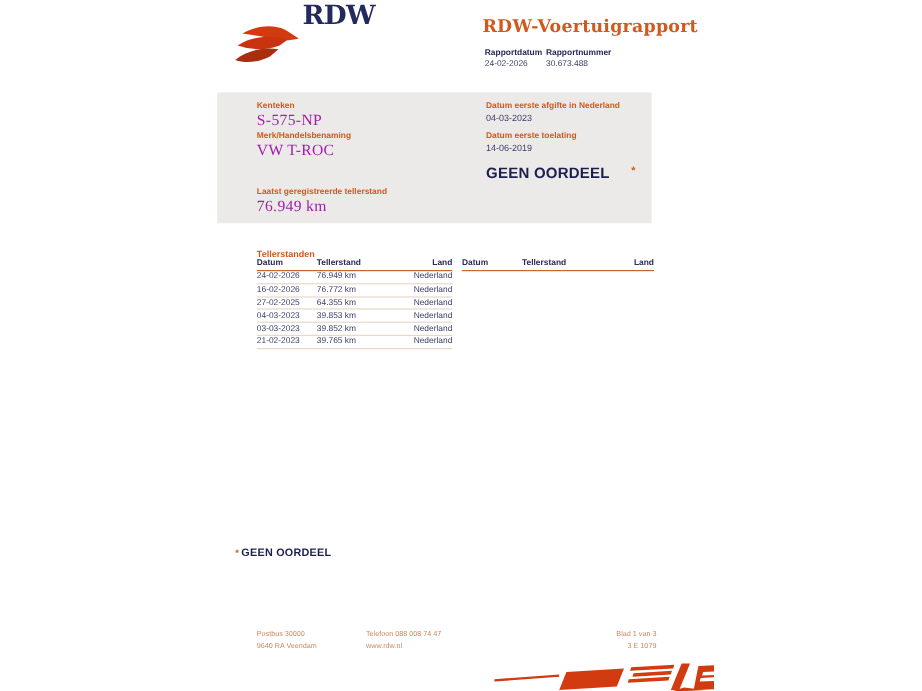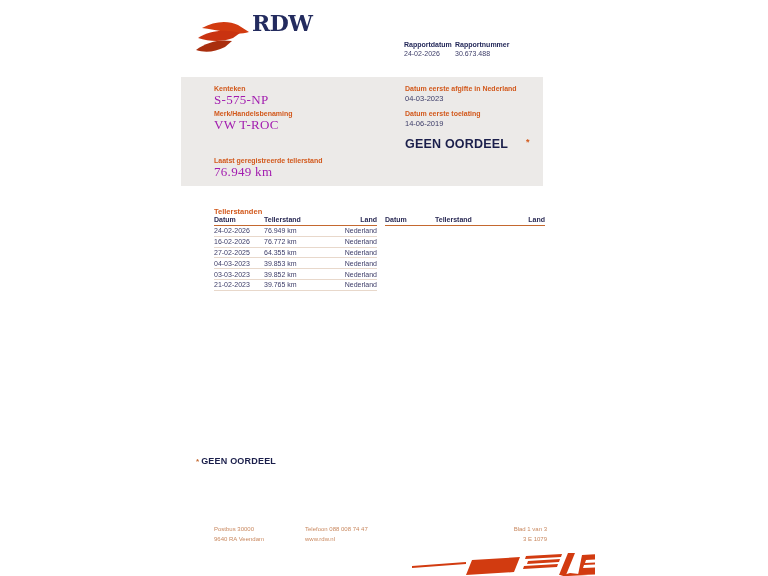--- a/index.html
+++ b/index.html
@@ -65,22 +65,23 @@
 
 <div class="page">
 
   <div class="abs" style="left:192px; top:16px; width:58px; height:38px;">
     <svg width="58" height="38" viewBox="0 0 58 38">
       <path d="M10,12 C22,5 36,4 46,9 L57,16 C50,18 41,18 33,16 C25,14 17,13 10,12 Z" fill="#D23B10"></path>
       <path d="M6,22 C18,14 34,13 48,17 L41,22 C31,26 18,26 6,22 Z" fill="#C93310"></path>
       <path d="M4,34 C14,26 28,23 40,25 L33,31 C23,36 13,37 4,34 Z" fill="#A92E0E"></path>
     </svg>
   </div>
-  <div class="abs logo-word" style="left:252px; top:10px;">RDW</div>
+  <div class="abs logo-word" style="left:252px; top:0;">RDW</div>
 
+  <div class="abs doc-title" style="left:402px; top:14px;">RDW-Voertuigrapport</div>
   <div class="abs meta-label" style="left:404px; top:41px;">Rapportdatum</div>
   <div class="abs meta-label" style="left:455px; top:41px;">Rapportnummer</div>
   <div class="abs meta-value" style="left:404px; top:50px;">24-02-2026</div>
   <div class="abs meta-value" style="left:455px; top:50px;">30.673.488</div>
 
   <div class="abs panel" style="left:181px; top:77px; width:362px; height:109px;">
 
     <div class="abs f-label" style="left:33px; top:8px;">Kenteken</div>
     <div class="abs f-big" style="left:33px; top:15px;">S-575-NP</div>
 

